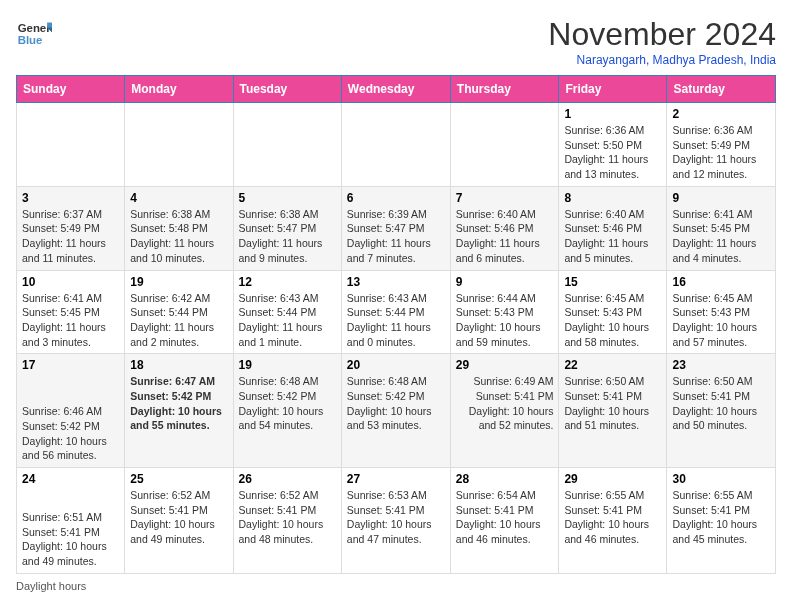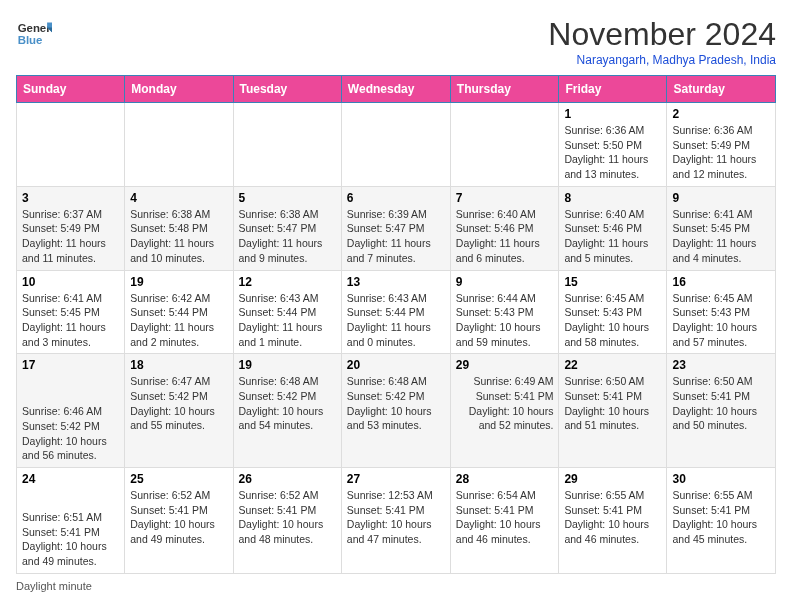--- a/index.html
+++ b/index.html
@@ -221,21 +221,21 @@
       </tr>
       <tr>
         <td>
           <span class="day-num">17</span>
           <div class="day-info" style="white-space: pre-line; margin-top: 32px;">Sunrise: 6:46 AM
 Sunset: 5:42 PM
 Daylight: 10 hours and 56 minutes.</div>
         </td>
         <td>
           <span class="day-num">18</span>
-          <div class="day-info" style="white-space: pre-line;">Sunrise: 6:47 AM
+          <div class="day-info" style="white-space: pre-line; font-weight: bold;">Sunrise: 6:47 AM
 Sunset: 5:42 PM
 Daylight: 10 hours and 55 minutes.</div>
         </td>
         <td>
           <span class="day-num">19</span>
           <div class="day-info" style="white-space: pre-line;">Sunrise: 6:48 AM
 Sunset: 5:42 PM
 Daylight: 10 hours and 54 minutes.</div>
         </td>
         <td>
@@ -277,21 +277,21 @@
 Daylight: 10 hours and 49 minutes.</div>
         </td>
         <td>
           <span class="day-num">26</span>
           <div class="day-info" style="white-space: pre-line;">Sunrise: 6:52 AM
 Sunset: 5:41 PM
 Daylight: 10 hours and 48 minutes.</div>
         </td>
         <td>
           <span class="day-num">27</span>
-          <div class="day-info" style="white-space: pre-line;">Sunrise: 12:53 AM
+          <div class="day-info" style="white-space: pre-line;">Sunrise: 6:53 AM
 Sunset: 5:41 PM
 Daylight: 10 hours and 47 minutes.</div>
         </td>
         <td>
           <span class="day-num">28</span>
           <div class="day-info" style="white-space: pre-line;">Sunrise: 6:54 AM
 Sunset: 5:41 PM
 Daylight: 10 hours and 46 minutes.</div>
         </td>
         <td>
@@ -304,14 +304,14 @@
           <span class="day-num">30</span>
           <div class="day-info" style="white-space: pre-line;">Sunrise: 6:55 AM
 Sunset: 5:41 PM
 Daylight: 10 hours and 45 minutes.</div>
         </td>
       </tr>
     </tbody>
 </table>
 
 <div class="footer">
-  <span>Daylight minute</span>
+  <span>Daylight hours</span>
 </div>
 
 </body></html>

